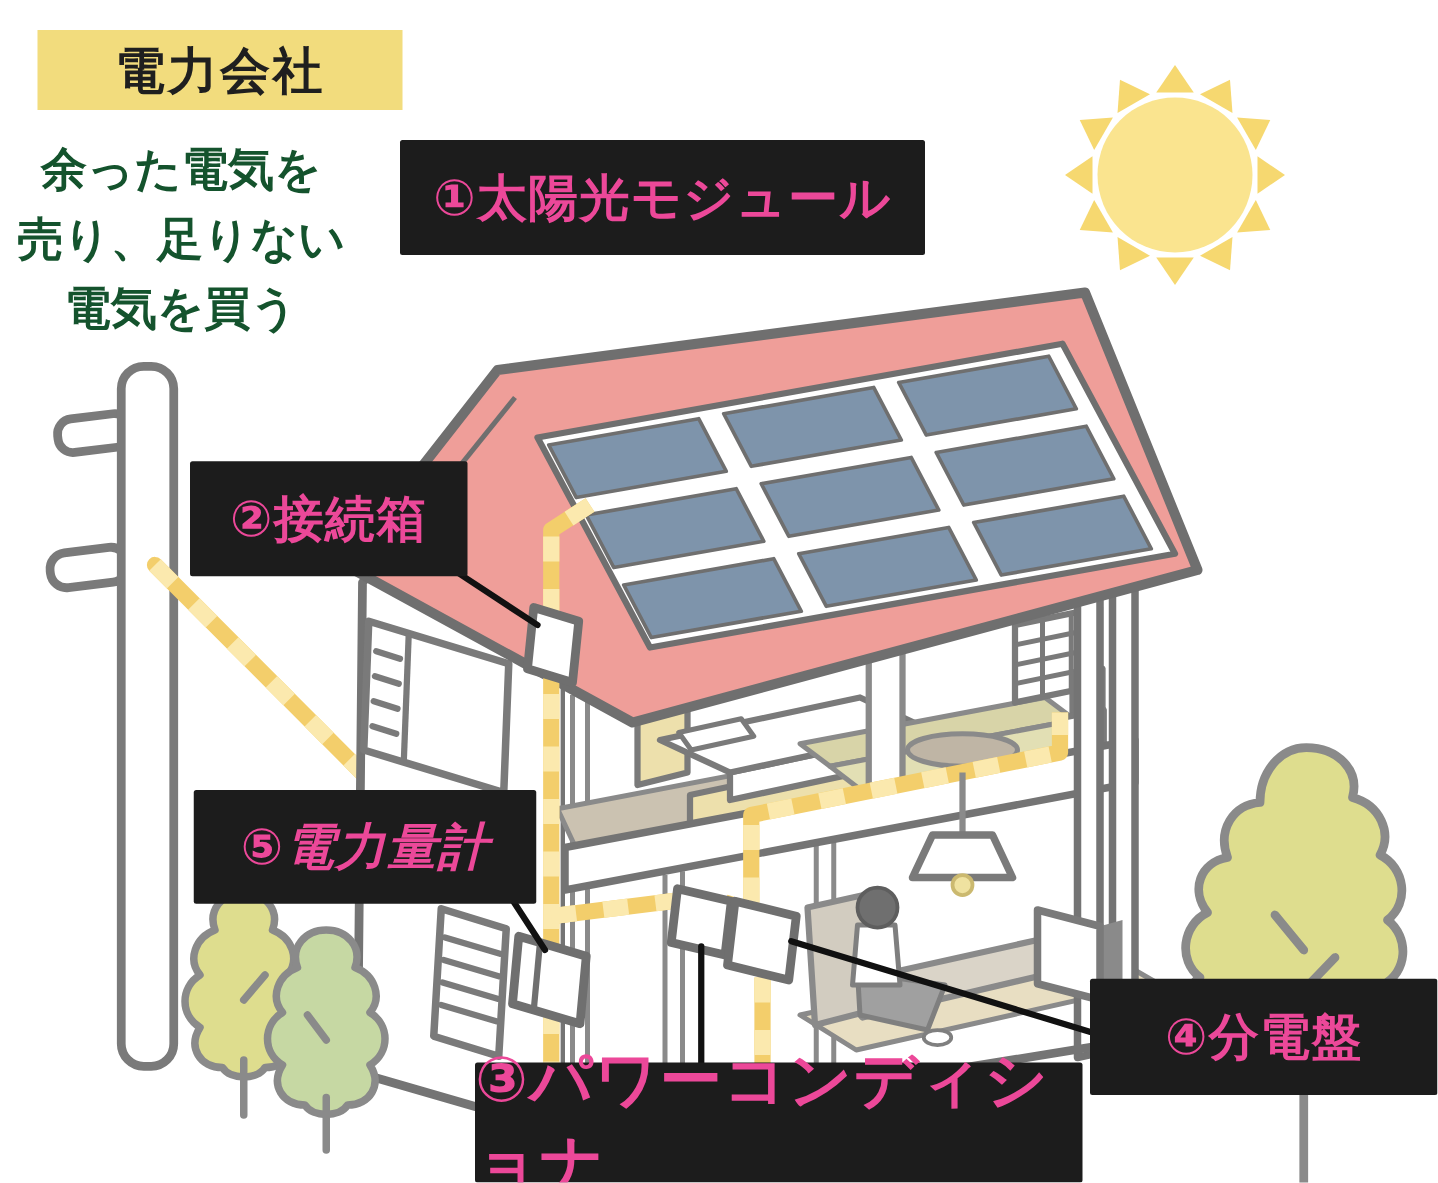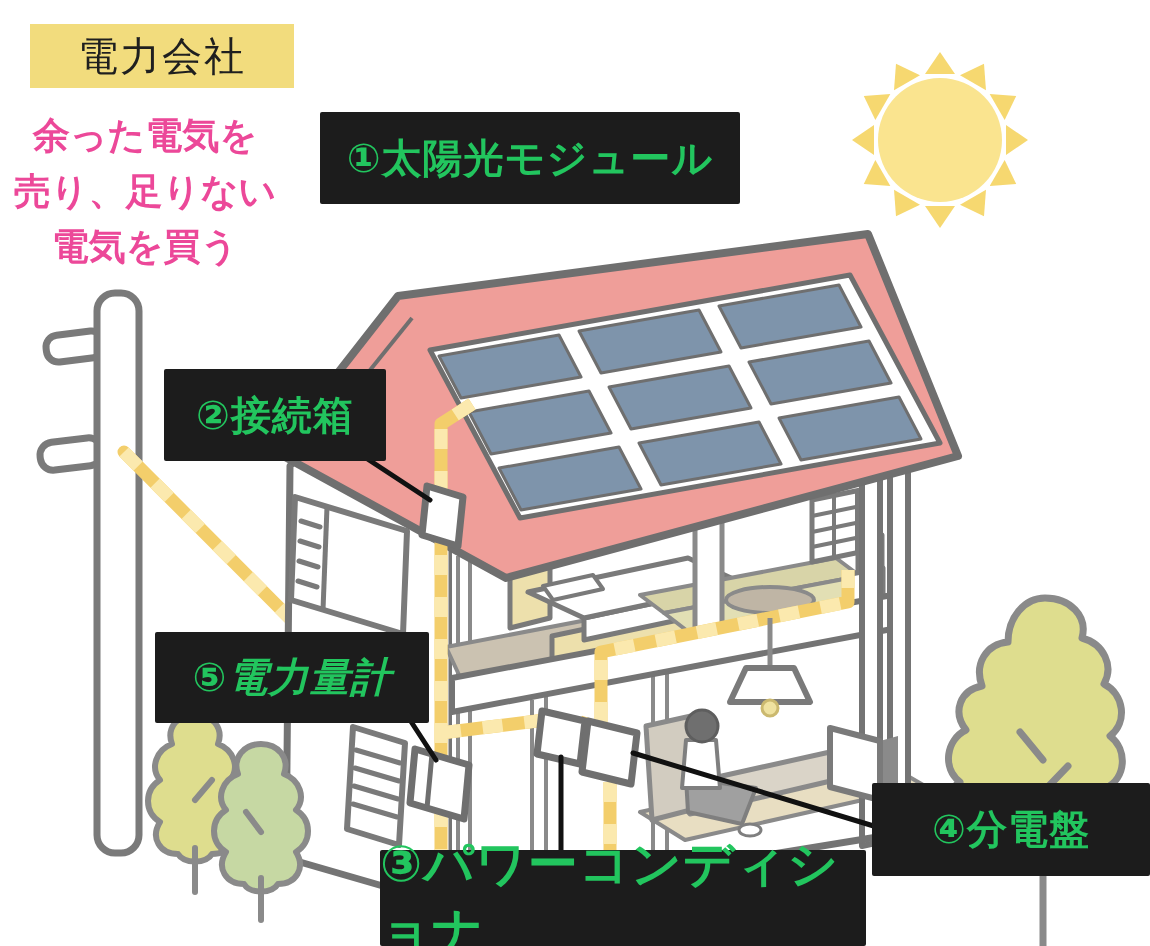--- a/index.html
+++ b/index.html
@@ -3,37 +3,37 @@
 <meta charset="utf-8">
 <style>
   html,body{margin:0;padding:0;}
   body{
     width:1150px;height:946px;position:relative;background:#ffffff;
     font-family:"Liberation Sans","DejaVu Sans",sans-serif;overflow:hidden;
   }
   #scene{position:absolute;left:0;top:0;width:1150px;height:946px;}
   svg{position:absolute;left:0;top:0;z-index:1;}
   .callout{
-    position:absolute;z-index:3;background:#1C1C1C;color:#22c55e;
+    position:absolute;z-index:3;background:#1C1C1C;color:#ec4899;
     display:flex;align-items:center;justify-content:center;
     font-weight:700;border-radius:2px;letter-spacing:1px;
   }
   #label-solar-module{left:320px;top:112px;width:420px;height:92px;font-size:40px;}
-  #label-junction-box{left:152px;top:369px;width:222px;height:92px;font-size:40px;margin-left:12px;}
+  #label-junction-box{left:152px;top:369px;width:222px;height:92px;font-size:40px;}
   #label-power-meter{left:155px;top:632px;width:274px;height:91px;font-size:40px;font-style:italic;}
   #label-power-conditioner{left:380px;top:850px;width:486px;height:96px;font-size:50px;}
   #label-distribution-board{left:872px;top:783px;width:278px;height:93px;font-size:40px;}
   #company-badge{
-    position:absolute;z-index:3;left:30px;top:24px;width:264px;height:64px;
+    position:absolute;z-index:3;left:30px;top:24px;width:292px;height:64px;
     background:#F2DC7D;color:#1F1F1F;display:flex;align-items:center;justify-content:center;
-    font-size:40px;font-weight:400;letter-spacing:2px;
+    font-size:40px;font-weight:700;letter-spacing:2px;
   }
   #company-note{
     position:absolute;z-index:3;left:4px;top:108px;width:282px;
-    color:#ec4899;font-size:37px;font-weight:700;line-height:1.5;
+    color:#14532d;font-size:37px;font-weight:700;line-height:1.5;
     text-align:center;white-space:pre-line;letter-spacing:0px;
   }
 </style>
 </head>
 <body>
 
 <div id="scene">
 
 <svg width="1150" height="946" viewBox="0 0 1150 946">
 

